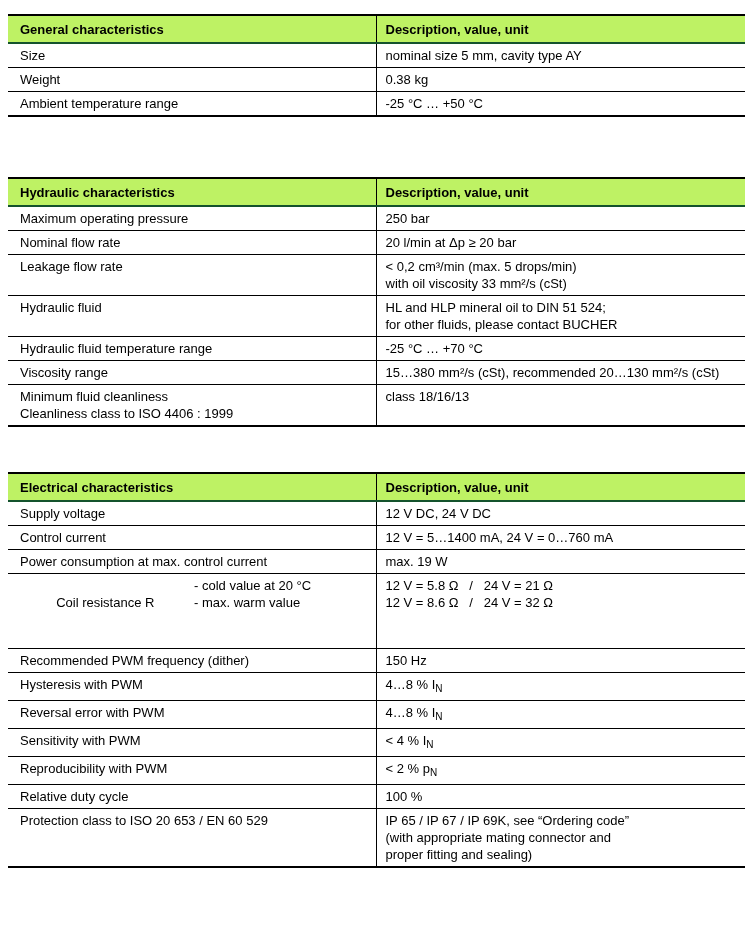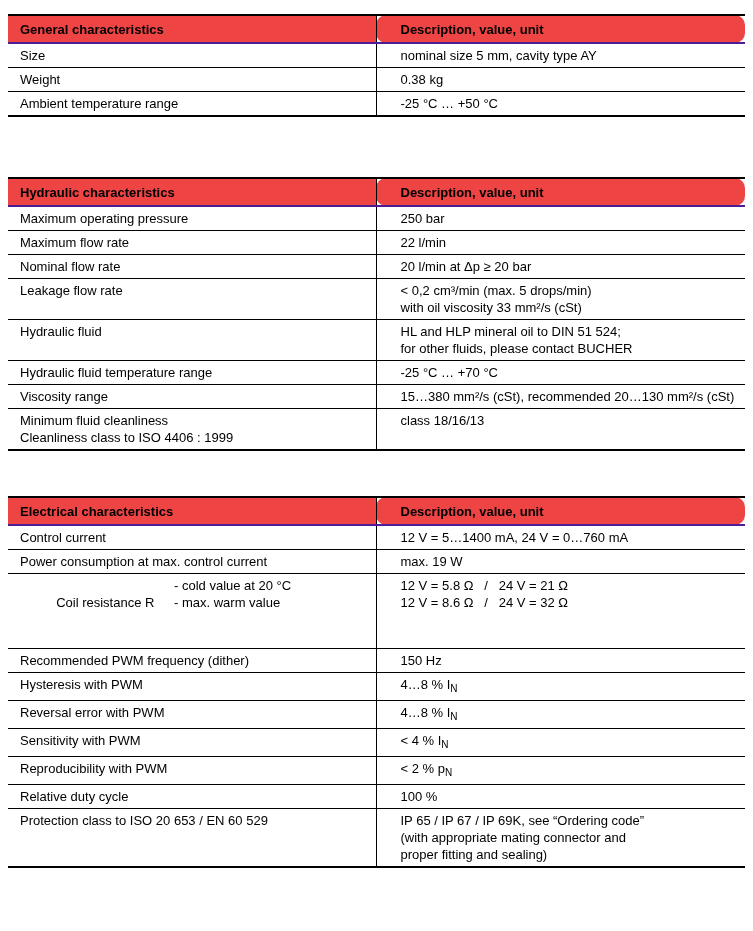--- a/index.html
+++ b/index.html
@@ -28,41 +28,40 @@
   .t2 { margin-top: 60px; }
   .t3 { margin-top: 45px; }
 
   th, td {
     font-size: 13px;
     line-height: 17px;
     text-align: left;
     vertical-align: top;
   }
   th {
-    background: #ef4444;
+    background: #bef264;
     font-weight: bold;
     padding: 5px 8px 4px 12px;
-    border-bottom: 2px solid #4c1d95;
+    border-bottom: 2px solid #14532d;
   }
   th.col-label { width: 368px; }
   td {
     padding: 3px 8px 3px 12px;
     border-bottom: 1px solid #000;
   }
   .col-value, td.value {
     border-left: 1px solid #000;
-    padding-left: 24px;
-    border-radius: 10px;
+    padding-left: 9px;
   }
   td.value, td.label { white-space: pre-wrap; }
 
   td.label.has-sub { position: relative; }
   .sublabel {
     position: absolute;
-    left: 166px;
+    left: 186px;
     top: 3px;
     white-space: pre-wrap;
   }
   .subscript {
     font-size: 10px;
     vertical-align: -3px;
   }
 </style>
 </head>
 <body>
@@ -98,24 +97,20 @@
         <th class="col-label">Hydraulic characteristics</th>
         <th class="col-value">Description, value, unit</th>
       </tr>
     </thead>
     <tbody>
       <tr>
         <td class="label">Maximum operating pressure</td>
         <td class="value">250 bar</td>
       </tr>
       <tr>
-        <td class="label">Maximum flow rate</td>
-        <td class="value">22 l/min</td>
-      </tr>
-      <tr>
         <td class="label">Nominal flow rate</td>
         <td class="value">20 l/min at Δp ≥ 20 bar</td>
       </tr>
       <tr>
         <td class="label">Leakage flow rate</td>
         <td class="value">&lt; 0,2 cm³/min (max. 5 drops/min)
 with oil viscosity 33 mm²/s (cSt)</td>
       </tr>
       <tr>
         <td class="label">Hydraulic fluid</td>
@@ -139,20 +134,24 @@
   </table>
 
   <table class="spec-table t3">
     <thead>
       <tr>
         <th class="col-label">Electrical characteristics</th>
         <th class="col-value">Description, value, unit</th>
       </tr>
     </thead>
     <tbody>
+      <tr>
+        <td class="label">Supply voltage</td>
+        <td class="value">12 V DC, 24 V DC</td>
+      </tr>
       <tr>
         <td class="label">Control current</td>
         <td class="value">12 V = 5…1400 mA, 24 V = 0…760 mA</td>
       </tr>
       <tr>
         <td class="label">Power consumption at max. control current</td>
         <td class="value">max. 19 W</td>
       </tr>
       <tr>
         <td class="label has-sub">

